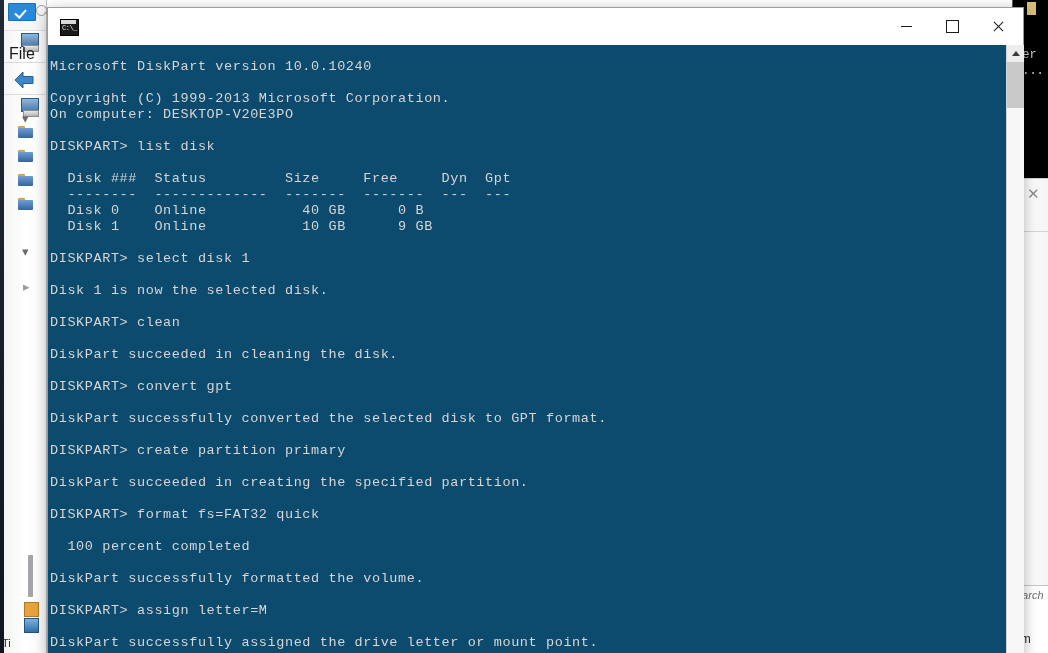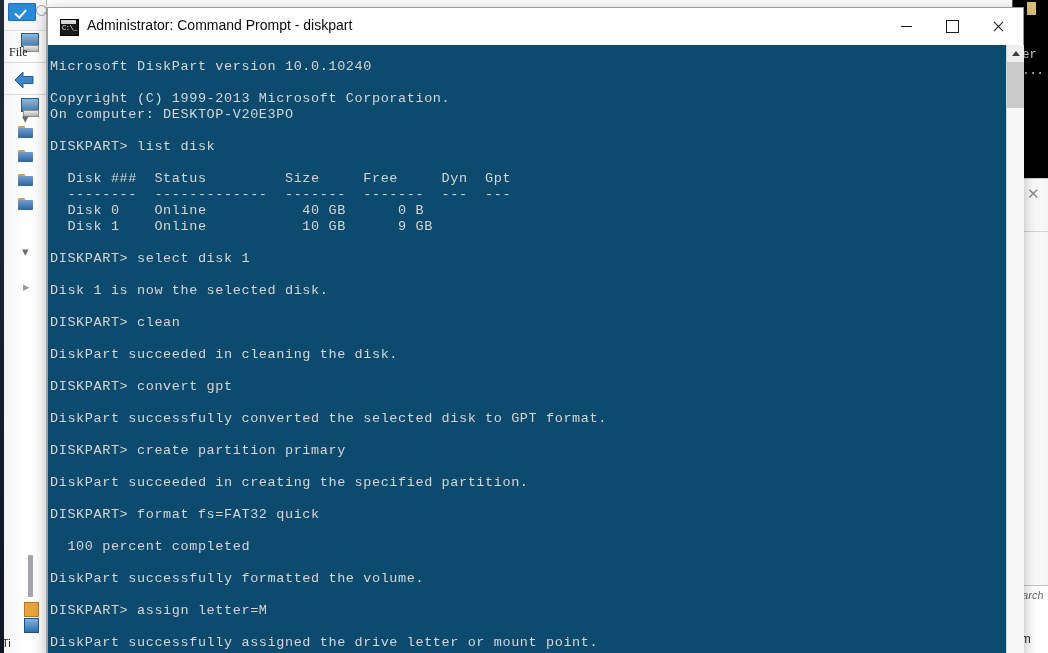--- a/index.html
+++ b/index.html
@@ -35,22 +35,22 @@
     position:absolute;left:36px;top:5px;width:9px;height:9px;
     border:1.4px solid #9a9a9a;border-radius:50%;
   }
   .bg-mag:after{content:"";position:absolute;left:7px;top:7px;width:4px;height:1.4px;background:#9a9a9a;transform:rotate(45deg);}
 
   .pc-icon{position:absolute;width:20px;height:17px;}
   .pc-icon .mon{position:absolute;left:1px;top:0;width:16px;height:12px;background:linear-gradient(#8fb8de,#4b7ba8);border:1px solid #2f5a80;}
   .pc-icon .base{position:absolute;left:3px;top:12px;width:14px;height:5px;background:linear-gradient(#e9e9e9,#b4b4b4);border:1px solid #8e8e8e;}
 
   .bg-file-label{
-    position:absolute;left:9px;top:45px;font-size:12px;color:#1a1a1a;
-    font-family:Liberation Serif, serif;white-space:nowrap;
+    position:absolute;left:9px;top:45px;font-size:16px;color:#1a1a1a;
+    font-family:Liberation Sans, sans-serif;white-space:nowrap;
   }
   .bg-ribbon-sep{position:absolute;left:0;width:46px;height:1px;background:#dcdcdc;}
 
   .back-arrow{
     position:absolute;left:12px;top:70px;width:24px;height:20px;
   }
   .back-arrow svg{display:block;}
 
   .nav-folder{
     position:absolute;width:16px;height:13px;
@@ -253,21 +253,20 @@
   <div class="bg-chevdown">▾</div>
   <div class="watermark">n.com</div>
 
   <div id="cmd-window">
 
     <div id="cmd-titlebar">
       <div class="cmd-icon">
         <div class="bar"></div>
         <div class="txt">C:\_</div>
       </div>
-      <div id="cmd-title">Administrator: Command Prompt - diskpart</div>
 
       <div class="winbtn min">
         <span class="glyph-min"></span>
       </div>
       <div class="winbtn max">
         <span class="glyph-max"></span>
       </div>
       <div class="winbtn close">
         <span class="glyph-close"></span>
       </div>

